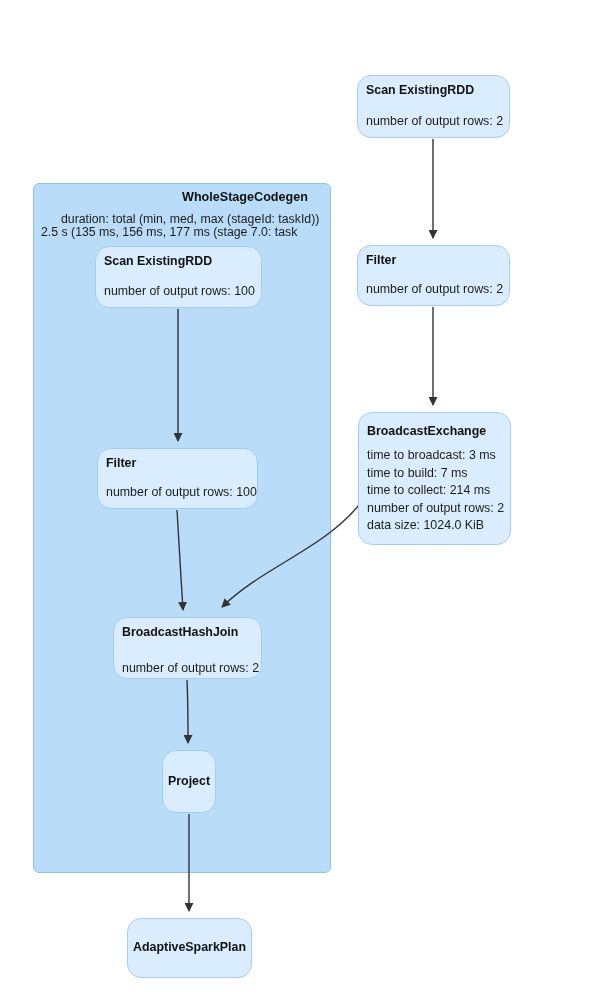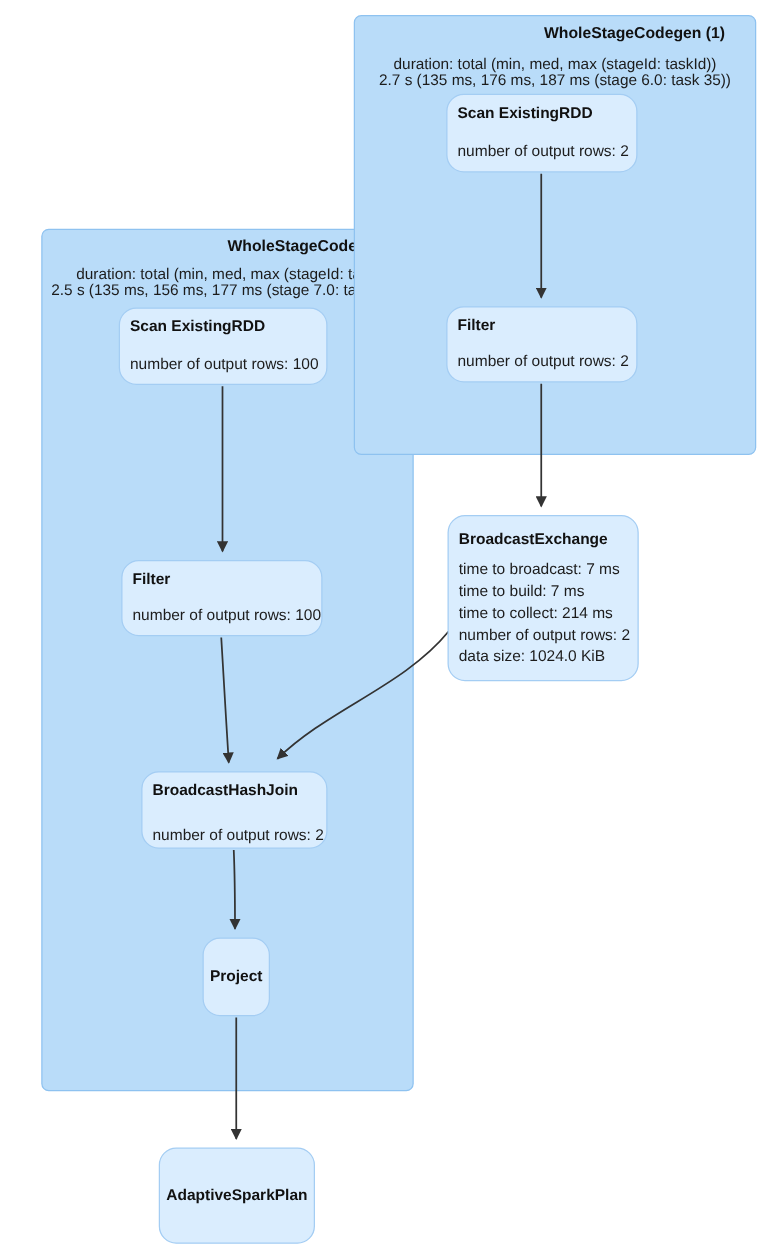--- a/index.html
+++ b/index.html
@@ -35,39 +35,34 @@
   #cluster-left{left:33px;top:183px;width:298px;height:690px;}
   #cluster-right{left:283px;top:12px;width:322px;height:352px;}
   
   #node-scan-1{left:357px;top:75px;width:153px;height:63px;}
   #node-filter-1{left:357px;top:245px;width:153px;height:61px;}
   #node-broadcast-exchange{left:358px;top:412px;width:153px;height:133px;justify-content:flex-end;}
   #node-scan-2{left:95px;top:246px;width:167px;height:62px;}
   #node-filter-2{left:97px;top:448px;width:161px;height:61px;}
   #node-bhj{left:113px;top:617px;width:149px;height:62px;gap:22px;}
   #node-project{left:162px;top:750px;width:54px;height:63px;}
-  #node-asp{left:127px;top:918px;width:125px;height:77px;}
+  #node-asp{left:127px;top:918px;width:125px;height:60px;}
   .edge{fill:none;stroke:var(--arrow);stroke-width:1.4px;}
 </style>
 </head>
 <body>
 
 <div id="canvas">
 
   <div id="cluster-left" class="cluster">
     <div class="cluster-title" style="left:148px;top:6px;">WholeStageCodegen</div>
     <div class="dur" style="left:27px;top:28px;">duration: total (min, med, max (stageId: taskId))</div>
     <div class="dur" style="left:7px;top:41px;">2.5 s (135 ms, 156 ms, 177 ms (stage 7.0: task</div>
   </div>
 
-  <div id="cluster-right" class="cluster">
-    <div class="cluster-title" style="right:24px;top:6px;">WholeStageCodegen (1)</div>
-    <div class="dur centered" style="top:31px;">duration: total (min, med, max (stageId: taskId))</div>
-    <div class="dur centered" style="top:44px;">2.7 s (135 ms, 176 ms, 187 ms (stage 6.0: task 35))</div>
-  </div>
 
   <svg id="edges" viewBox="0 0 614 997">
     <defs>
       <marker id="ah" markerUnits="userSpaceOnUse" markerWidth="9" markerHeight="9" refX="8" refY="4.5" orient="auto">
         <path d="M0,0 L9,4.5 L0,9 Z" style="fill:var(--arrow)"></path>
       </marker>
     </defs>
     <path class="edge" d="M433,139 C433,176 433,204 433,238" marker-end="url(#ah)"></path>
     <path class="edge" d="M433,307 C433,342 433,372 433,405" marker-end="url(#ah)"></path>
     <path class="edge" d="M359,505 C323,549 263,567 222,607" marker-end="url(#ah)"></path>
@@ -83,21 +78,21 @@
   </div>
 
   <div id="node-filter-1" class="node">
     <div class="title">Filter</div>
     <div class="metric">number of output rows: 2</div>
   </div>
 
   <div id="node-broadcast-exchange" class="node">
     <div class="title">BroadcastExchange</div>
     <div class="metrics-list">
-      <div class="metric">time to broadcast: 7 ms</div>
+      <div class="metric">time to broadcast: 3 ms</div>
       <div class="metric">time to build: 7 ms</div>
       <div class="metric">time to collect: 214 ms</div>
       <div class="metric">number of output rows: 2</div>
       <div class="metric">data size: 1024.0 KiB</div>
     </div>
   </div>
 
   <div id="node-scan-2" class="node">
     <div class="title">Scan ExistingRDD</div>
     <div class="metric">number of output rows: 100</div>

